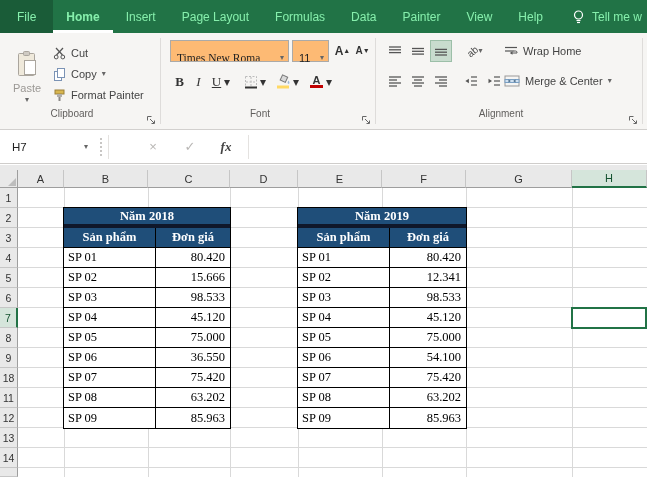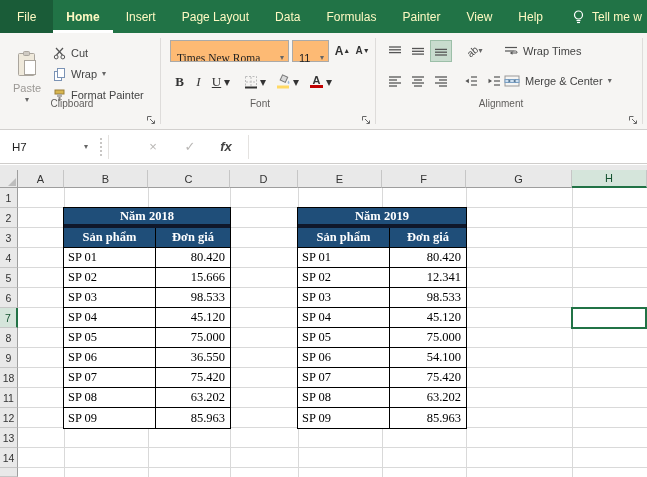--- a/index.html
+++ b/index.html
@@ -1,34 +1,34 @@
 <!DOCTYPE html>
 <html style="--theme-green: #217346; --header-blue: #1F4E79; --font-color-red: #C00000; --fill-yellow: #FFD965;"><head>
 <meta charset="utf-8">
 <style>
   *{margin:0;padding:0;box-sizing:border-box}
   html,body{width:647px;height:477px;overflow:hidden}
   body{font-family:"Liberation Sans",sans-serif;background:#fff}
   .app{position:relative;width:647px;height:477px;background:#fff;overflow:hidden}
 
   
-  .tabbar{position:absolute;top:0;left:0;width:647px;height:33px;background:var(--theme-green,#217346);display:flex;align-items:stretch;color:#fef9c3}
+  .tabbar{position:absolute;top:0;left:0;width:647px;height:33px;background:var(--theme-green,#217346);display:flex;align-items:stretch;color:#86efac}
   .tab{display:flex;align-items:center;padding:16px 13px;font-size:12px;white-space:nowrap;cursor:default}
   .tab-file{background:#1a5c38;padding:0 17px}
   .tab-active{font-weight:700;box-shadow:inset 0 -3px 0 #fff}
   .tellme{display:flex;align-items:center;gap:6px;margin-left:16px;font-size:12px;white-space:nowrap;overflow:hidden}
 
   
   .ribbon{position:absolute;top:33px;left:0;width:647px;height:97px;background:#f6f5f3;border-bottom:1px solid #d2d0ce}
   .rgroup{position:absolute;top:0;height:96px}
   .g-clipboard{left:0;width:160px}
   .g-font{left:161px;width:214px}
   .g-align{left:376px;width:266px}
   .gsep{position:absolute;top:5px;height:86px;width:1px;background:#dedcda}
-  .group-label{position:absolute;bottom:20px;left:0;right:16px;text-align:center;font-size:10px;color:#605e5c}
+  .group-label{position:absolute;bottom:10px;left:0;right:16px;text-align:center;font-size:10px;color:#605e5c}
   .launcher{position:absolute;right:3px;bottom:3px;width:13px;height:13px;display:flex;align-items:center;justify-content:center}
 
   .paste-btn{position:absolute;left:5px;top:5px;width:44px;height:78px;display:flex;flex-direction:column;align-items:center;justify-content:center;gap:2px;color:#9b9894;font-size:11px}
   .sbtn-row{position:absolute;left:52px;height:20px;display:flex;align-items:center;gap:5px;font-size:11px;color:#444}
   .icon13{width:14px;height:14px;display:inline-flex;align-items:center;justify-content:center}
   .dd{font-size:8px;color:#666;line-height:1}
 
   .combo{position:absolute;height:22px;background:#fdba74;border:1px solid #abaaa8;display:flex;align-items:center;font-size:11px;color:#222;padding:14px 4px 0 6px}
   .combo .dd{margin-left:auto}
   .combo-font{left:9px;top:7px;width:119px;font-family:"Liberation Serif",serif;font-size:11.5px;white-space:nowrap;overflow:hidden}
@@ -48,21 +48,21 @@
   .ab-rot{display:inline-block;transform:rotate(-40deg);font-size:10px;color:#444}
 
   
   .fbar{position:absolute;top:130px;left:0;width:647px;height:34px;background:#fff;border-bottom:1px solid #cfcdcb}
   .namebox{position:absolute;left:0;top:0;width:95px;height:33px;display:flex;align-items:center;padding:0 7px 0 12px;font-size:11.5px;color:#222}
   .namebox .dd{margin-left:auto}
   .nb-dots{position:absolute;left:100px;top:8px;height:18px;border-left:2px dotted #c8c6c4}
   .nb-split{position:absolute;left:108px;top:5px;height:24px;width:1px;background:#e4e2e0}
   .fbar-btn{position:absolute;top:0;height:33px;width:26px;display:flex;align-items:center;justify-content:center;font-size:13px}
   .dim{color:#b8b6b4}
-  .fx{font-style:italic;font-family:Liberation Sans, sans-serif;font-weight:700;color:#444;font-size:13px}
+  .fx{font-style:italic;font-family:Liberation Serif, serif;font-weight:700;color:#444;font-size:13px}
   .fbar-split2{position:absolute;left:248px;top:5px;height:24px;width:1px;background:#e4e2e0}
   .formula-input{position:absolute;left:253px;top:0;width:390px;height:33px;display:flex;align-items:center;font-size:11.5px;color:#222}
   .gapstrip{position:absolute;top:165px;left:0;width:647px;height:5px;background:#e9e9e9}
 
   
   .corner{position:absolute;left:0;top:170px;width:18px;height:18px;background:#e9e9e9;border-right:1px solid #9e9e9e;border-bottom:1px solid #9e9e9e}
   .corner::after{content:"";position:absolute;right:1px;bottom:1px;border-left:8px solid transparent;border-bottom:8px solid #bdbdbd}
   .chdr{position:absolute;top:170px;height:18px;background:#e9e9e9;border-right:1px solid #c6c6c6;border-bottom:1px solid #9e9e9e;display:flex;align-items:center;justify-content:center;font-size:11px;color:#333}
   .rhdr{position:absolute;left:0;width:18px;background:#e9e9e9;border-bottom:1px solid #c6c6c6;border-right:1px solid #9e9e9e;display:flex;align-items:center;justify-content:center;font-size:10.5px;color:#333}
   .chdr.sel,.rhdr.sel{background:#d5e5db;color:#14522f}
@@ -87,22 +87,22 @@
 </head>
 <body>
 
 <div class="app">
 
   <div class="tabbar">
     <div class="tab tab-file">File</div>
     <div class="tab tab-active">Home</div>
     <div class="tab">Insert</div>
     <div class="tab">Page Layout</div>
+    <div class="tab">Formulas</div>
     <div class="tab">Data</div>
-    <div class="tab">Formulas</div>
     <div class="tab">Painter</div>
     <div class="tab">View</div>
     <div class="tab">Help</div>
     <div class="tellme">
       <span class="icon13">
         <svg width="13" height="16" viewBox="0 0 13 16">
             <circle cx="6.5" cy="6" r="4" fill="none" stroke="#fff" stroke-width="1.2"></circle>
             <line x1="4.5" y1="11.5" x2="8.5" y2="11.5" stroke="#fff" stroke-width="1.2"></line>
             <line x1="5" y1="13.5" x2="8" y2="13.5" stroke="#fff" stroke-width="1.2"></line>
           </svg>
@@ -136,21 +136,21 @@
         </span>
         <span>Cut</span>
       </div>
       <div class="sbtn-row" style="top:31px">
         <span class="icon13">
           <svg width="13" height="13" viewBox="0 0 13 13">
               <rect x="1.5" y="3.5" width="7" height="9" fill="#fff" stroke="#7b93b5"></rect>
               <rect x="4.5" y="0.5" width="7" height="9" fill="#fff" stroke="#7b93b5"></rect>
             </svg>
         </span>
-        <span>Wrap</span>
+        <span>Copy</span>
         <span class="dd">▾</span>
       </div>
       <div class="sbtn-row" style="top:52px">
         <span class="icon13">
           <svg width="13" height="13" viewBox="0 0 13 13">
               <rect x="2" y="1" width="9" height="4" fill="#d8b64f" stroke="#9b803a"></rect>
               <rect x="4" y="5" width="5" height="3" fill="#b0aeab"></rect>
               <rect x="5.5" y="8" width="2" height="4" fill="#8a8885"></rect>
             </svg>
         </span>
@@ -251,21 +251,21 @@
         <span class="ab-rot">ab</span>
         <span class="dd">▾</span>
       </div>
       <div class="albl" style="left:128px;top:7px">
         <svg width="14" height="12" viewBox="0 0 14 12">
             <line x1="1" y1="2.5" x2="13" y2="2.5" stroke="#555" stroke-width="1.2"></line>
             <line x1="1" y1="6" x2="10" y2="6" stroke="#555" stroke-width="1.2"></line>
             <path d="M10 6 h1.5 q1.5 0 1.5 1.5 v0.5 h-5" fill="none" stroke="#555"></path>
             <path d="M8.5 6.3 L5.8 8 L8.5 9.7 z" fill="#555"></path>
           </svg>
-        <span>Wrap Times</span>
+        <span>Wrap Home</span>
       </div>
 
       <div class="tglbtn" style="left:8px;top:37px">
         <svg width="14" height="12" viewBox="0 0 14 12">
             <line x1="1" y1="2" x2="13" y2="2" stroke="#555" stroke-width="1.3"></line>
             <line x1="1" y1="5" x2="9" y2="5" stroke="#555" stroke-width="1.3"></line>
             <line x1="1" y1="8" x2="13" y2="8" stroke="#555" stroke-width="1.3"></line>
             <line x1="1" y1="11" x2="9" y2="11" stroke="#555" stroke-width="1.3"></line>
           </svg>
       </div>

